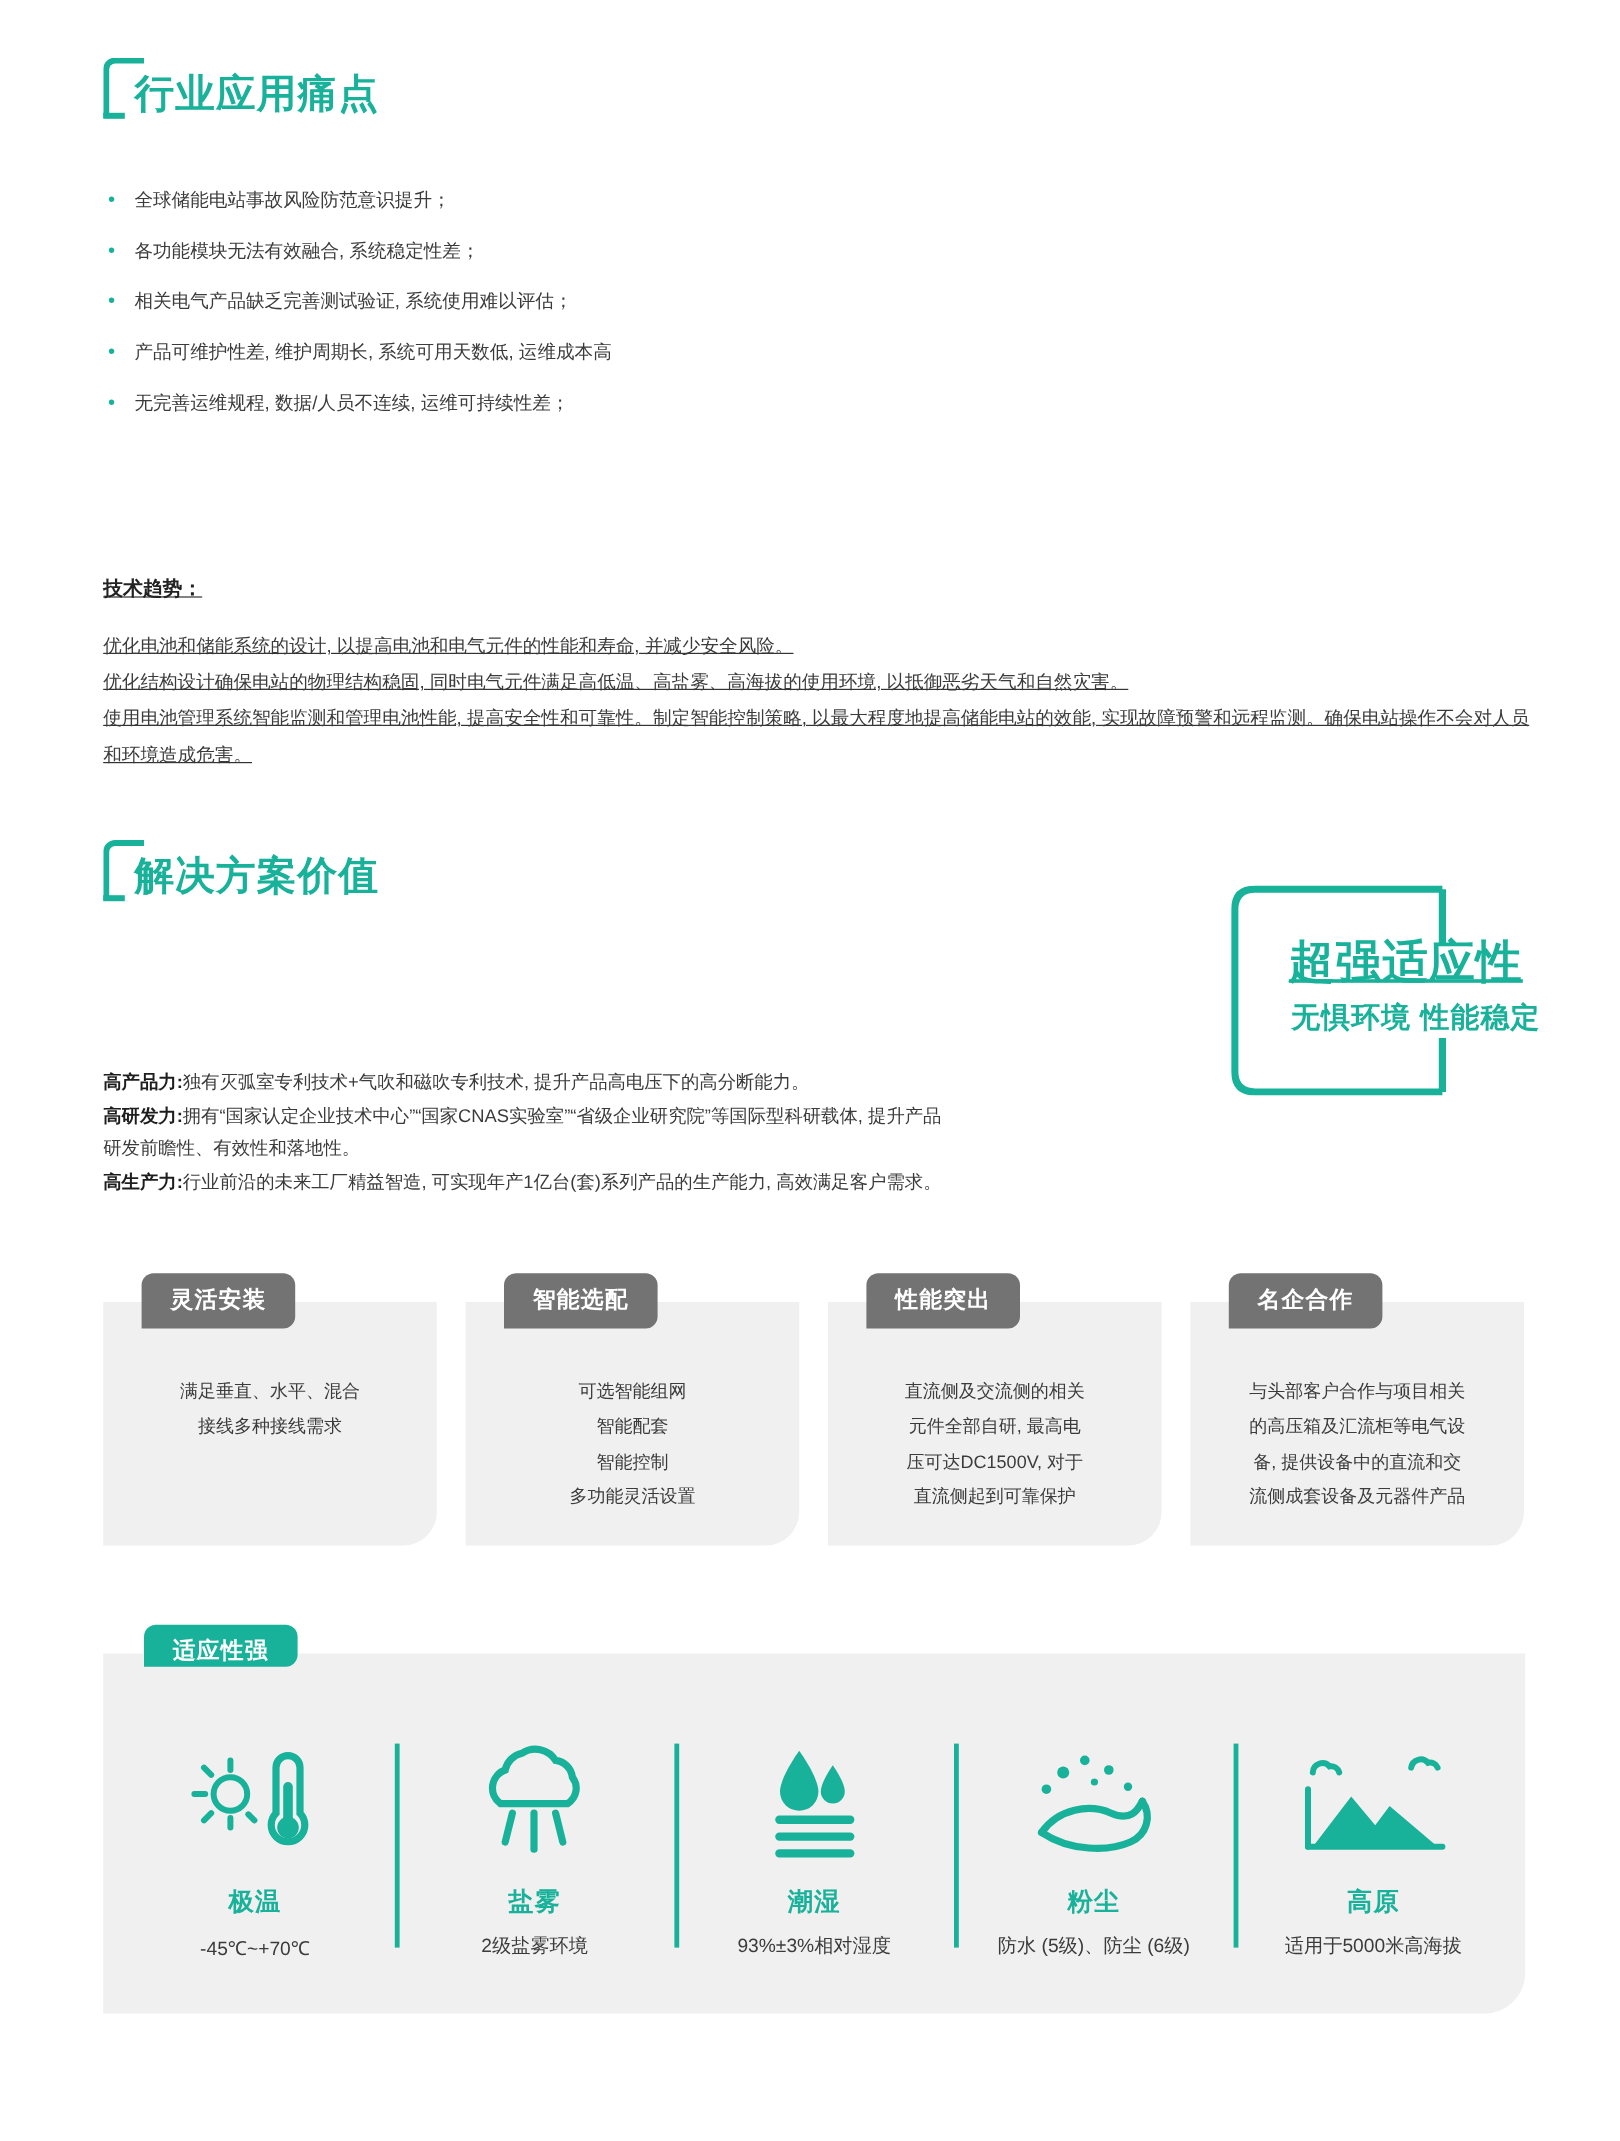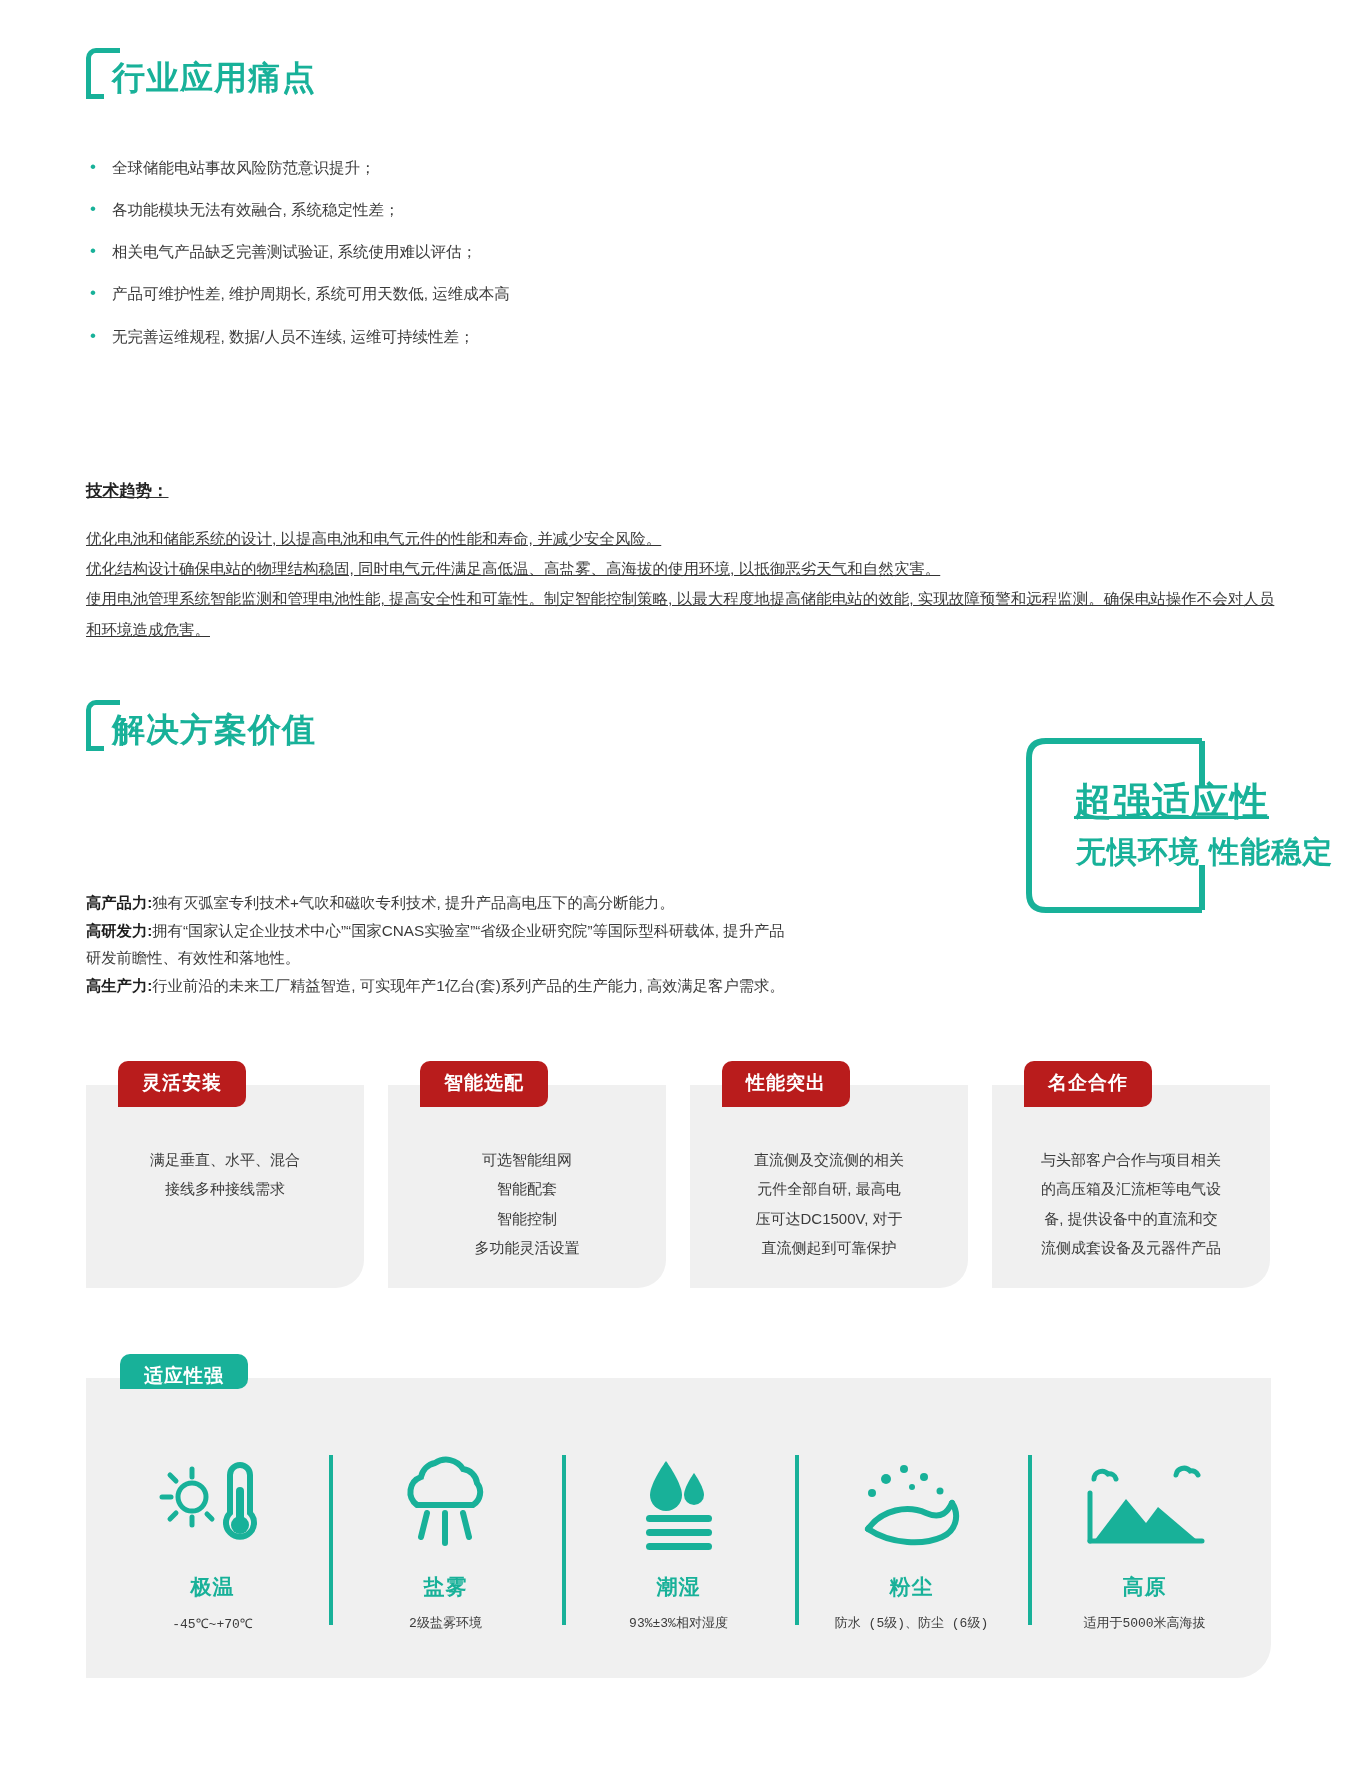--- a/index.html
+++ b/index.html
@@ -98,21 +98,21 @@
     font-size: 38px;
     font-weight: bold;
     color: #18B199;
     letter-spacing: 1px;
     white-space: nowrap;
     text-decoration: underline;
   }
   .badge .b-t2 {
     position: absolute;
     left: 50px; top: 94px;
-    font-size: 30px;
+    font-size: 24px;
     font-weight: bold;
     color: #18B199;
     letter-spacing: 1px;
     white-space: nowrap;
   }
 
   
   .cards {
     position: absolute;
     left: 86px; top: 1085px;
@@ -125,21 +125,21 @@
     width: 278px;
     min-height: 200px;
     background: #F0F0F0;
     border-radius: 0 0 28px 0;
     padding: 60px 18px 26px 18px;
     text-align: center;
   }
   .card-tab {
     position: absolute;
     left: 32px; top: -24px;
-    background: #b91c1c;
+    background: #737373;
     color: #fff;
     font-size: 19px;
     font-weight: bold;
     padding: 9px 24px 11px 24px;
     border-radius: 10px 10px 10px 0;
     letter-spacing: 1px;
     white-space: nowrap;
   }
   .card-body {
     font-size: 15px;
@@ -188,24 +188,23 @@
   }
   .adapt-icon { height: 112px; display: flex; align-items: center; justify-content: center; }
   .adapt-name {
     font-size: 21px;
     font-weight: bold;
     color: #18B199;
     margin-top: 14px;
     letter-spacing: 1px;
   }
   .adapt-desc {
-    font-size: 13px;
+    font-size: 16px;
     color: #3b3b3b;
     margin-top: 13px;
-    font-family: Liberation Mono, monospace;
   }
 </style>
 </head>
 <body>
 
 <div class="page">
 
   <div style="position:absolute; left:86px; top:48px;">
     <div class="section-head">
       <span class="bracket"></span>

